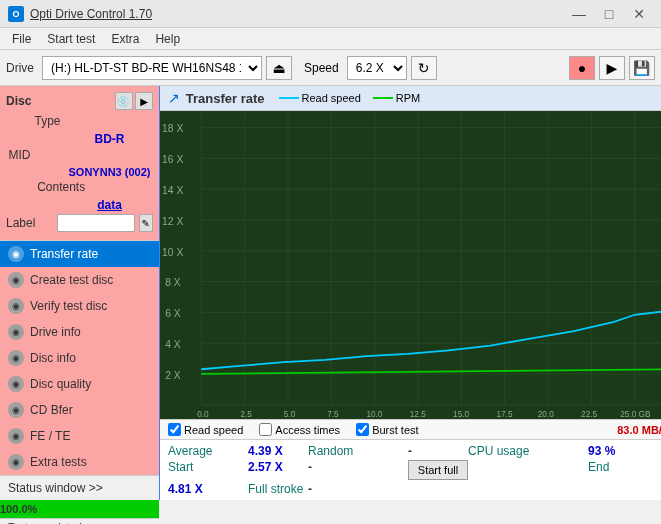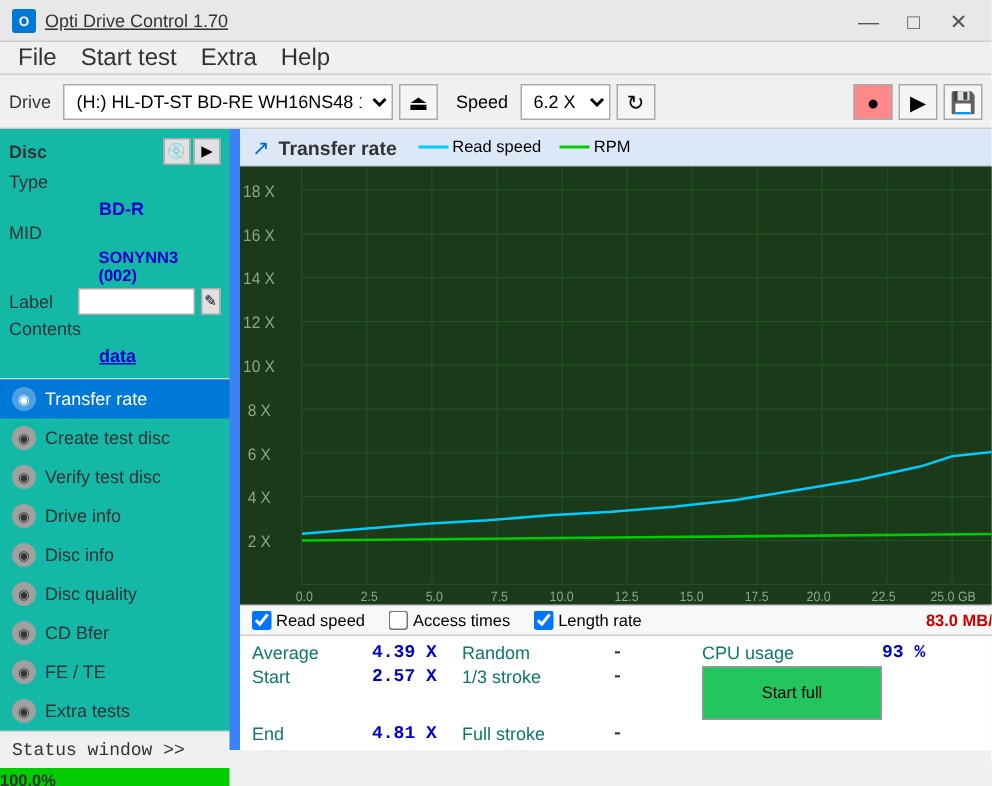--- a/index.html
+++ b/index.html
@@ -8,62 +8,62 @@
     
     .title-bar { background: #e8e8e8; height: 28px; display: flex; align-items: center; justify-content: space-between; padding: 0 8px; border-bottom: 1px solid #ccc; }
     .title-bar-left { display: flex; align-items: center; gap: 6px; }
     .title-icon { width: 16px; height: 16px; background: #0078d7; border-radius: 2px; display: flex; align-items: center; justify-content: center; color: white; font-size: 9px; font-weight: bold; }
     .title-text { font-size: 12px; color: #333; text-decoration: underline; }
     .title-controls { display: flex; gap: 2px; }
     .title-btn { width: 28px; height: 20px; border: none; background: transparent; cursor: pointer; display: flex; align-items: center; justify-content: center; font-size: 14px; color: #555; }
 
     
     .menu-bar { background: #f0f0f0; height: 22px; display: flex; align-items: center; padding: 0 4px; border-bottom: 1px solid #ccc; }
-    .menu-item { padding: 2px 8px; cursor: pointer; font-size: 16px; color: #333; }
+    .menu-item { padding: 2px 8px; cursor: pointer; font-size: 12px; color: #333; }
 
     
     .toolbar { background: #f0f0f0; height: 36px; display: flex; align-items: center; padding: 0 6px; border-bottom: 1px solid #ccc; gap: 4px; }
     .toolbar-label { font-size: 12px; color: #333; margin-right: 4px; }
     .drive-select { height: 24px; background: white; border: 1px solid #aaa; padding: 0 4px; font-size: 12px; width: 220px; }
     .toolbar-icon-btn { width: 26px; height: 24px; border: 1px solid #aaa; background: #f5f5f5; cursor: pointer; display: flex; align-items: center; justify-content: center; font-size: 14px; }
     .speed-label { font-size: 12px; margin-left: 8px; margin-right: 4px; }
     .speed-select { height: 24px; background: white; border: 1px solid #aaa; padding: 0 4px; font-size: 12px; width: 60px; }
     .toolbar-spacer { flex: 1; }
 
     
     .main { display: flex; height: calc(524px - 28px - 22px - 36px - 24px); }
 
     
-    .sidebar { width: 160px; background: #14b8a6; border-right: 7px solid #3b82f6; display: flex; flex-direction: column; }
+    .sidebar { width: 160px; background: #fca5a5; border-right: 1px solid #3b82f6; display: flex; flex-direction: column; }
     
     
     .disc-panel { padding: 6px; border-bottom: 1px solid #ccc; }
     .disc-panel-header { display: flex; align-items: center; justify-content: space-between; margin-bottom: 4px; }
     .disc-label { font-weight: bold; font-size: 12px; color: #333; }
     .disc-icons { display: flex; gap: 2px; }
     .disc-icon { width: 18px; height: 18px; border: 1px solid #aaa; background: #e0e0e0; cursor: pointer; display: flex; align-items: center; justify-content: center; font-size: 10px; }
-    .disc-row { display: flex; margin-bottom: 2px; font-size: 12px; }
+    .disc-row { display: flex; margin-bottom: 2px; font-size: 12px; justify-content: center; }
     .disc-row-label { color: #333; width: 60px; }
     .disc-row-value { color: #0000cc; font-weight: bold; margin-top: 18px; }
     .disc-row-value.link { color: #0000cc; cursor: pointer; text-decoration: underline; }
     .label-row { display: flex; align-items: center; gap: 4px; }
     .label-input { width: 78px; height: 18px; border: 1px solid #aaa; background: white; font-size: 11px; padding: 0 2px; }
     .label-btn { width: 18px; height: 18px; border: 1px solid #aaa; background: #e0e0e0; cursor: pointer; display: flex; align-items: center; justify-content: center; font-size: 10px; }
 
     
     .nav-items { flex: 1; }
     .nav-item { display: flex; align-items: center; gap: 6px; padding: 5px 8px; cursor: pointer; font-size: 12px; color: #333; }
     .nav-item.active { background: #0078d7; color: white; }
     .nav-icon { width: 16px; height: 16px; border-radius: 50%; display: flex; align-items: center; justify-content: center; font-size: 9px; flex-shrink: 0; }
     .nav-item.active .nav-icon { background: rgba(255,255,255,0.3); }
     .nav-item:not(.active) .nav-icon { background: #a0a0a0; }
 
     
     .status-bottom { border-top: 1px solid #ccc; }
-    .status-window-btn { display: flex; align-items: center; justify-content: space-between; padding: 5px 8px; cursor: pointer; font-size: 12px; color: #333; background: #f0f0f0; font-family: Liberation Mono, monospace; }
+    .status-window-btn { display: flex; align-items: center; justify-content: space-between; padding: 5px 8px; cursor: pointer; font-size: 12px; color: #333; background: #f0f0f0; }
     .progress-area { height: 18px; background: #e0e0e0; display: flex; align-items: center; position: relative; }
     .progress-bar { height: 100%; background: #00cc00; }
     .progress-text { position: absolute; width: 100%; text-align: left; font-size: 11px; color: #333; font-weight: bold; }
     .status-text-bar { background: #f0f0f0; padding: 2px 8px; font-size: 11px; color: #333; border-top: 1px solid #ccc; }
 
     
     .content { flex: 1; display: flex; flex-direction: column; background: white; }
     .chart-header { background: #dce8f8; padding: 4px 8px; display: flex; align-items: center; gap: 6px; border-bottom: 1px solid #ccc; }
     .chart-title-icon { color: #0066cc; font-size: 14px; }
     .chart-title { font-size: 13px; font-weight: bold; color: #333; }
@@ -78,23 +78,23 @@
     
     .chart-controls { display: flex; align-items: center; padding: 3px 8px; border-top: 1px solid #ccc; border-bottom: 1px solid #ccc; background: #f8f8f8; gap: 16px; }
     .chart-cb { display: flex; align-items: center; gap: 3px; font-size: 11px; cursor: pointer; }
     .chart-cb input { margin: 0; }
     .burst-rate-label { margin-left: auto; font-size: 11px; }
     .burst-rate-value { color: #cc0000; font-weight: bold; font-size: 11px; }
 
     
     .stats-table { display: grid; grid-template-columns: 80px 60px 100px 60px 120px 80px; font-size: 12px; padding: 4px 8px; gap: 2px 0; }
     .stat-label { color: #0f766e; }
-    .stat-value { color: #0000cc; font-weight: bold; font-family: Liberation Mono, monospace; }
+    .stat-value { color: #0000cc; font-weight: bold; }
     .stat-value.neutral { color: #333; }
-    .stat-btn { background: #22c55e; border: 1px solid #999; padding: 1px 6px; cursor: pointer; font-size: 11px; height: 36px; }
+    .stat-btn { background: #e5e5e5; border: 1px solid #999; padding: 1px 6px; cursor: pointer; font-size: 11px; height: 20px; }
   </style>
 </head>
 <body>
 
 <div class="title-bar">
   <div class="title-bar-left">
     <div class="title-icon">
         <span>O</span>
       </div>
     <span class="title-text">Opti Drive Control 1.70</span>
@@ -146,28 +146,28 @@
         </div>
       </div>
       <div class="disc-row">
         <span class="disc-row-label">Type</span>
         <span class="disc-row-value">BD-R</span>
       </div>
       <div class="disc-row">
         <span class="disc-row-label">MID</span>
         <span class="disc-row-value" style="font-size:11px;">SONYNN3 (002)</span>
       </div>
+      <div class="disc-row">
+        <span class="disc-row-label">Contents</span>
+        <span class="disc-row-value link">data</span>
+      </div>
       <div class="disc-row label-row">
         <span class="disc-row-label">Label</span>
         <input class="label-input" type="text" style="">
         <button class="label-btn">✎</button>
-      </div>
-      <div class="disc-row">
-        <span class="disc-row-label">Contents</span>
-        <span class="disc-row-value link">data</span>
       </div>
     </div>
 
     <div class="nav-items">
       <div class="nav-item active">
         <div class="nav-icon">◉</div>
         <span>Transfer rate</span>
       </div>
       <div class="nav-item">
         <div class="nav-icon">◉</div>
@@ -293,38 +293,37 @@
       <label class="chart-cb">
         <input type="checkbox" checked="" style="">
         <span>Read speed</span>
       </label>
       <label class="chart-cb">
         <input type="checkbox" style="">
         <span>Access times</span>
       </label>
       <label class="chart-cb">
         <input type="checkbox" checked="" style="">
-        <span>Length rate</span>
+        <span>Burst test</span>
       </label>
       <span class="burst-rate-label">
         <span class="burst-rate-value">83.0 MB/s</span>
       </span>
     </div>
 
     <div class="stats-table">
       <span class="stat-label">Average</span>
       <span class="stat-value">4.39 X</span>
       <span class="stat-label">Random</span>
       <span class="stat-value neutral">-</span>
       <span class="stat-label">CPU usage</span>
       <span class="stat-value">93 %</span>
 
       <span class="stat-label">Start</span>
       <span class="stat-value">2.57 X</span>
-      <span class="stat-label">1/3 stroke</span>
       <span class="stat-value neutral">-</span>
       <button class="stat-btn">Start full</button>
       <span></span>
 
       <span class="stat-label">End</span>
       <span class="stat-value">4.81 X</span>
       <span class="stat-label">Full stroke</span>
       <span class="stat-value neutral">-</span>
       <span></span>
     </div>

